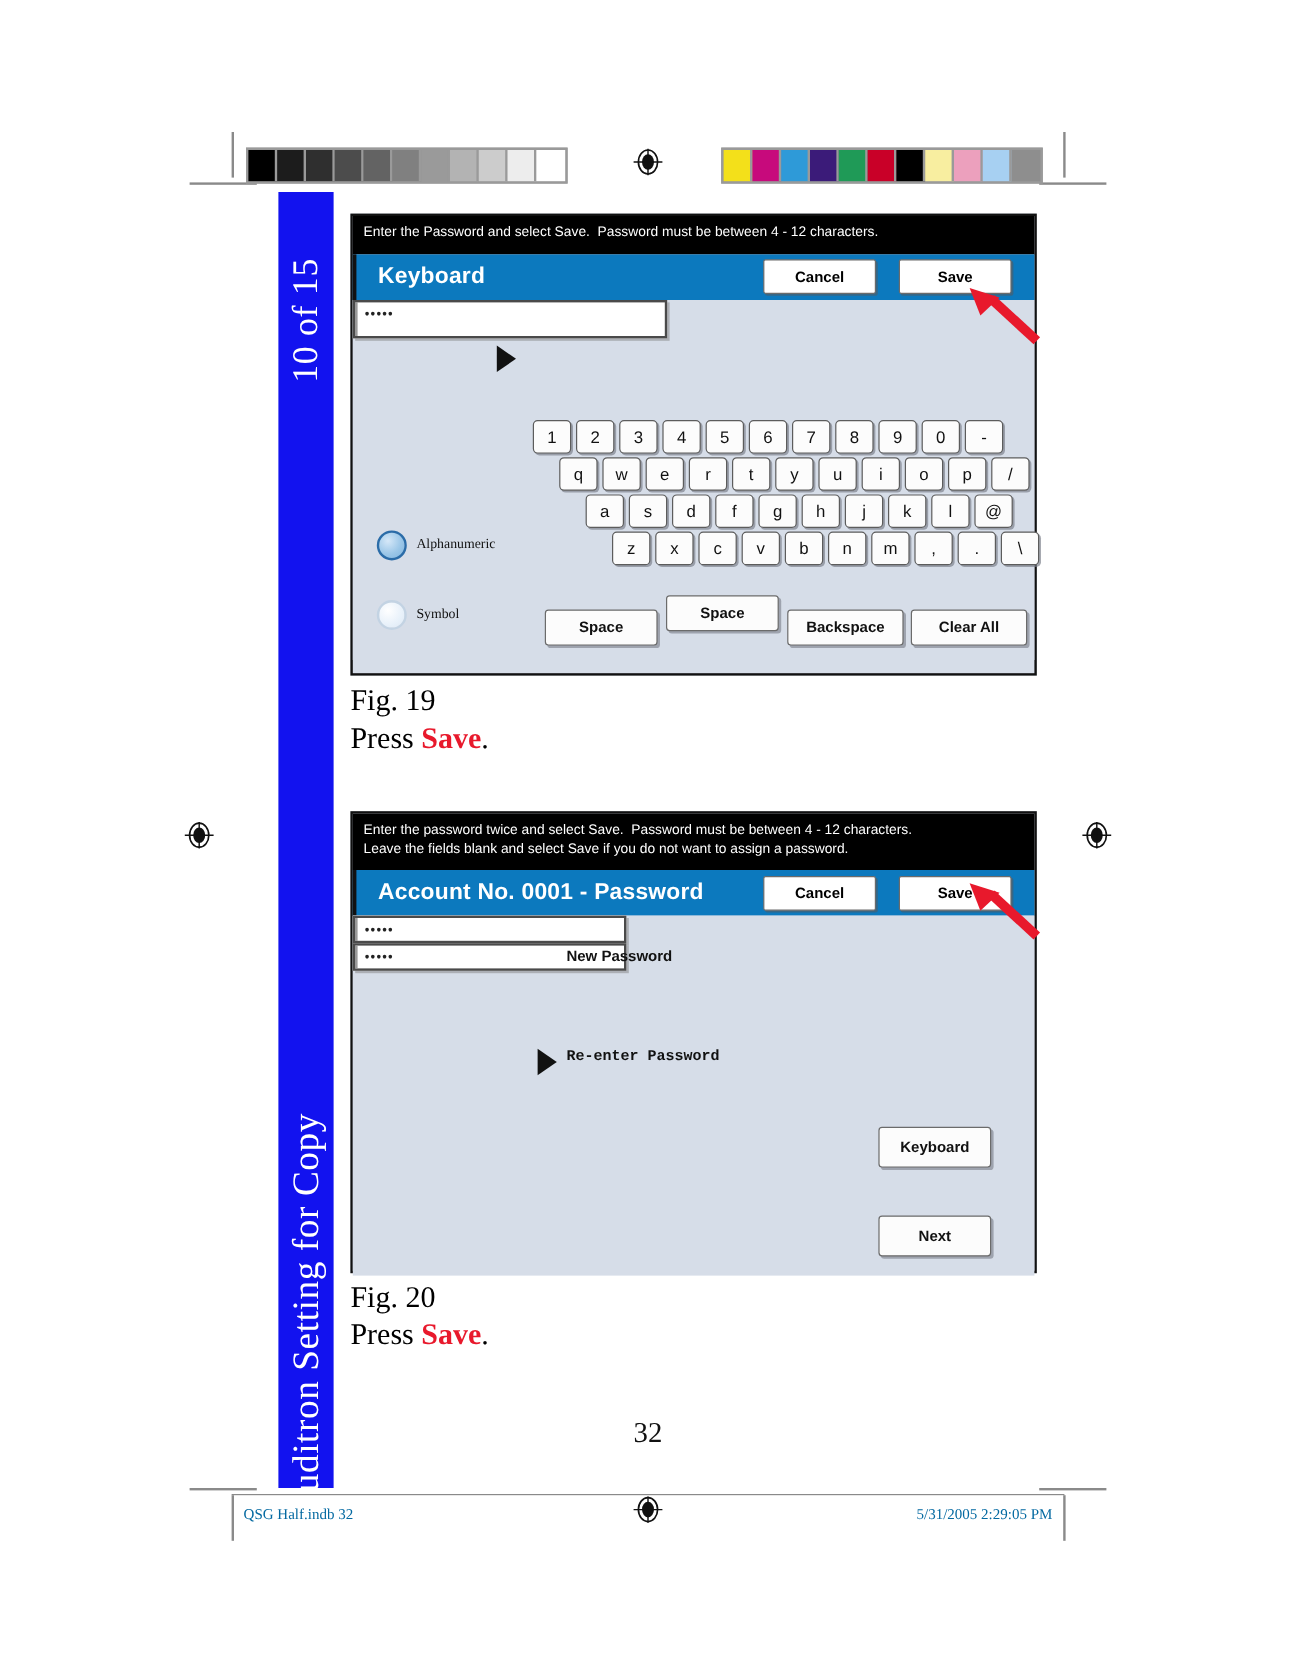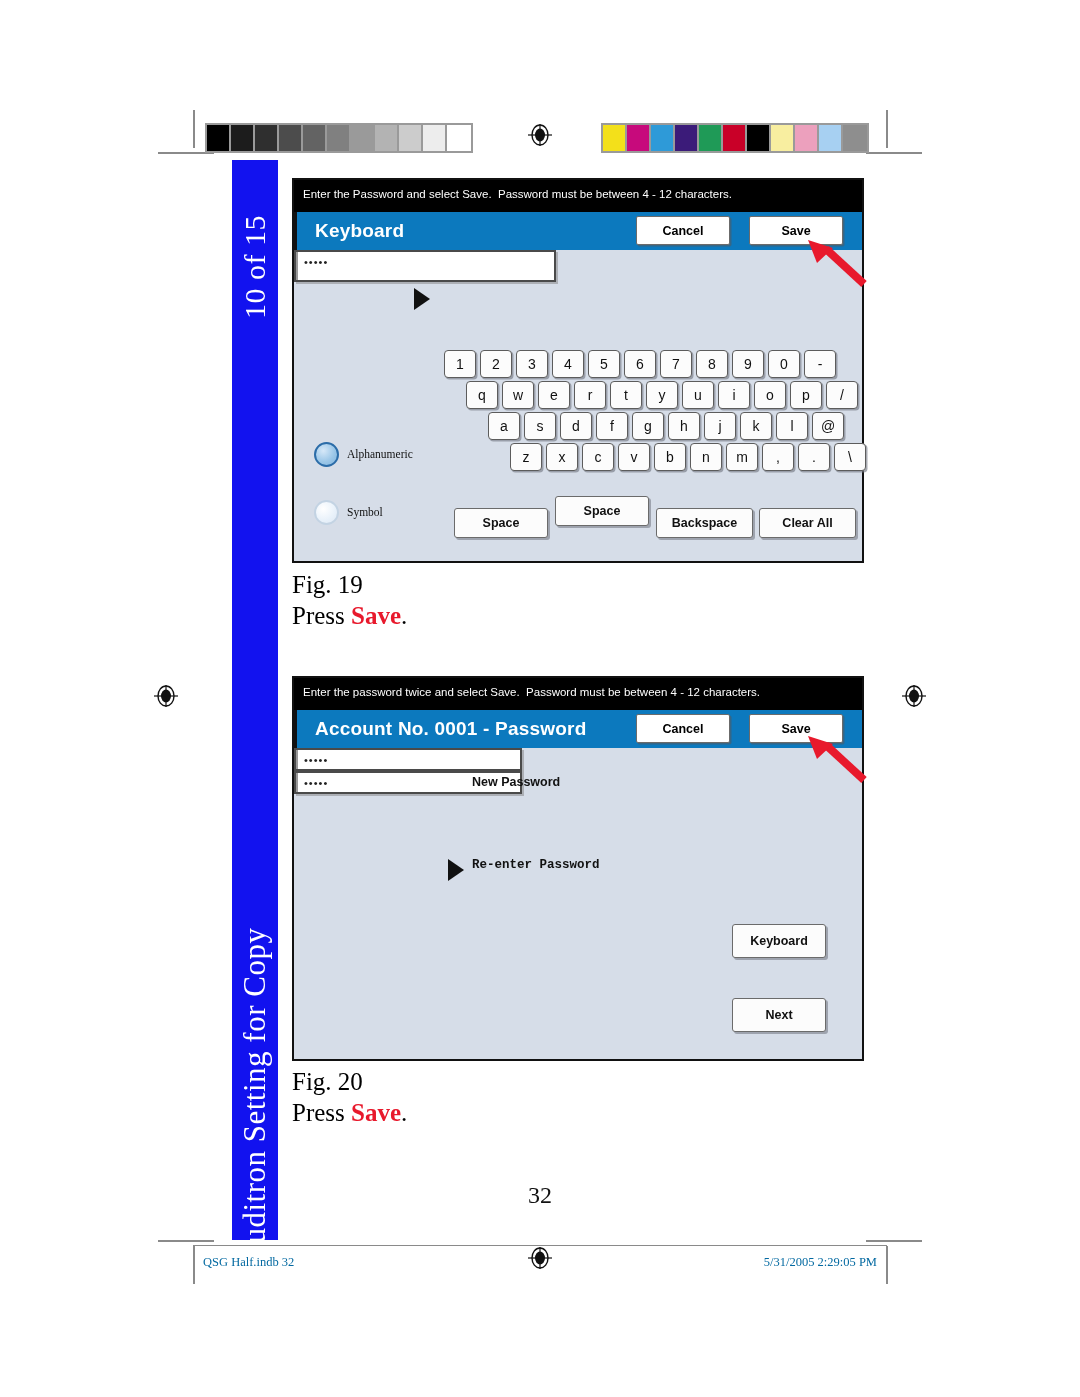--- a/index.html
+++ b/index.html
@@ -433,20 +433,21 @@
   </div>
 
   <div class="caption" style="top:569px;">
     <div>Fig.  19</div>
     <div><span>Press </span><span class="save-word">Save</span><span>.</span></div>
   </div>
 
   <div class="figure" style="top:676px; height:385px;">
     <div class="fig-banner">
       <div>Enter the password twice and select Save.  Password must be between 4 - 12 characters.</div>
+      <div>Leave the fields blank and select Save if you do not want to assign a password.</div>
     </div>
 
     <div class="fig-titlebar">
       <div class="fig-title">Account No. 0001 - Password</div>
       <div class="tb-btn">Cancel</div>
       <div class="tb-btn">Save</div>
     </div>
 
     <div class="fig-body" style="height:300px;">
       <div class="field-label" style="left:178px; top:27px;">New Password</div>

